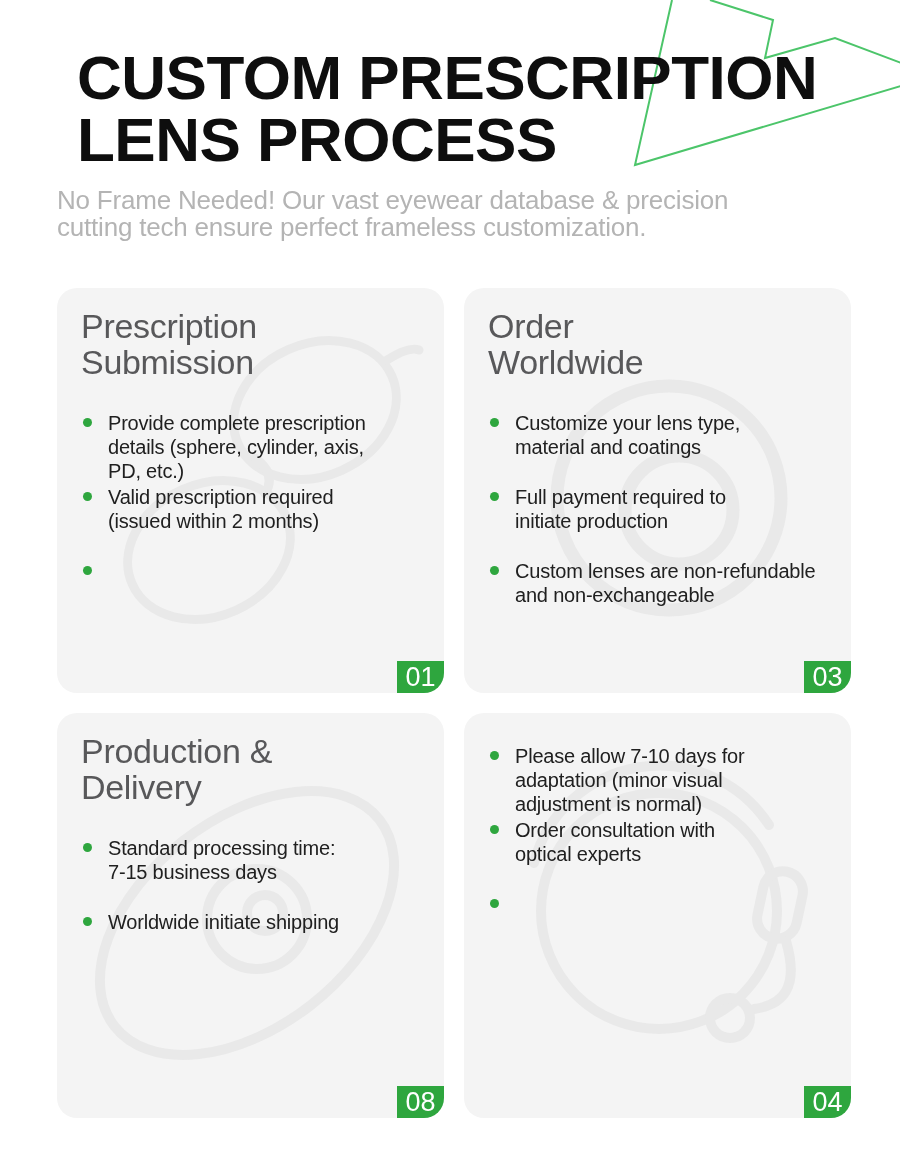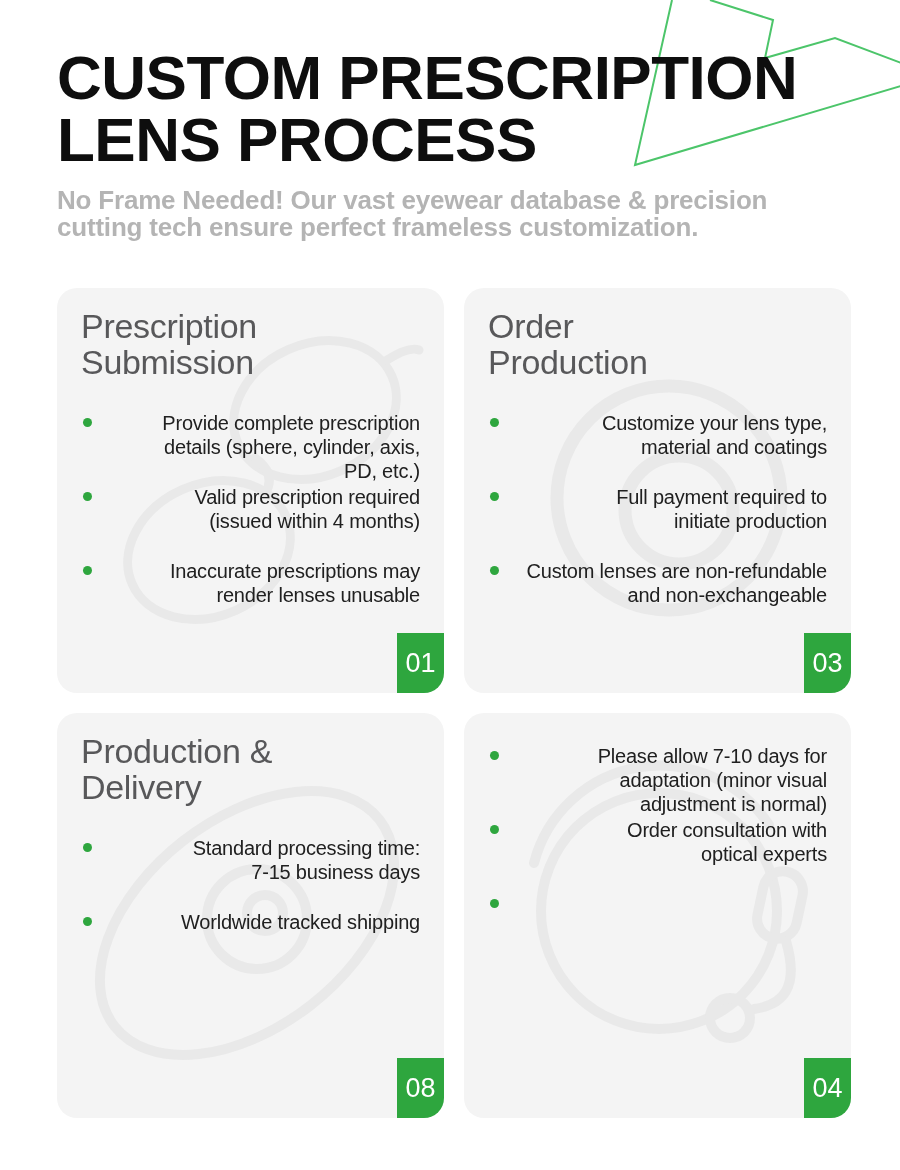--- a/index.html
+++ b/index.html
@@ -16,29 +16,29 @@
   
   .arrow-deco{
     position:absolute;top:0;right:0;width:300px;height:190px;z-index:0;
   }
   .arrow-deco path{
     fill:none;stroke:var(--outline-green,#4cc56a);stroke-width:2;
   }
 
   .page-title{
     position:relative;z-index:1;
-    margin:47px 57px 0;
+    margin:47px 77px 0;
     font-size:62px;line-height:62px;font-weight:700;
     letter-spacing:-0.5px;
     color:var(--heading,#0e0e0e);
   }
   .page-subtitle{
     position:relative;z-index:1;
     margin:16px 57px 0;
-    font-size:26px;line-height:27px;font-weight:700;
+    font-size:26px;line-height:27px;font-weight:400;
     letter-spacing:-0.2px;
     color:var(--subtitle,#b4b4b4);
   }
 
   .grid{
     position:relative;z-index:1;
     margin:47px 57px 8px;
     display:grid;
     grid-template-columns:387px 387px;
     column-gap:12px;row-gap:14px;gap:20px;
@@ -62,38 +62,38 @@
   }
   .card-title{
     position:relative;
     margin:20px 0 0;
     font-size:34px;line-height:36px;font-weight:400;
     letter-spacing:-0.3px;
     color:var(--card-title,#58585a);
   }
   .bullet-list{
     position:relative;
-    list-style:none;margin:31px 0 0;padding:0;text-align:right;
+    list-style:none;margin:31px 0 0;padding:0;
   }
   .bullet-list li{
     position:relative;
     min-height:74px;
     padding-left:27px;
     font-size:20px;line-height:24px;
     letter-spacing:-0.2px;
     color:var(--body-text,#202020);
   }
   .dot{
     position:absolute;left:2px;top:7px;
     width:9px;height:9px;border-radius:50%;
     background:var(--accent-green,#2ea63e);
   }
   .badge{
     position:absolute;right:0;bottom:0;
-    width:47px;height:60px;
+    width:47px;height:32px;
     background:var(--accent-green,#2ea63e);
     color:var(--badge-text,#ffffff);
     font-size:27px;font-weight:400;
     display:flex;align-items:center;justify-content:center;
   }
 </style>
 </head>
 <body>
 
 <div class="page">
@@ -119,36 +119,35 @@
           <path d="M330,72 Q352,58 362,62"></path>
         </g>
       </svg>
       <h2 class="card-title preline">Prescription
 Submission</h2>
       <ul class="bullet-list">
         <li><span class="dot"></span><span class="preline">Provide complete prescription
 details (sphere, cylinder, axis,
 PD, etc.)</span></li>
         <li><span class="dot"></span><span class="preline">Valid prescription required
-(issued within 4 months)</span></li>
-        <li><span class="dot"></span><span class="preline">Inaccurate prescriptions may
-render lenses unusable</span></li>
+(issued within 2 months)</span></li>
+        <li><span class="dot"></span></li>
       </ul>
       <div class="badge">01</div>
     </article>
 
     <article class="card">
       <svg class="watermark" viewBox="0 0 387 405" aria-hidden="true">
         <g stroke-width="13">
           <circle cx="205" cy="210" r="112"></circle>
           <circle cx="215" cy="222" r="54"></circle>
         </g>
       </svg>
       <h2 class="card-title preline">Order
-Production</h2>
+Worldwide</h2>
       <ul class="bullet-list">
         <li><span class="dot"></span><span class="preline">Customize your lens type,
 material and coatings</span></li>
         <li><span class="dot"></span><span class="preline">Full payment required to
 initiate production</span></li>
         <li><span class="dot"></span><span class="preline">Custom lenses are non-refundable
 and non-exchangeable</span></li>
       </ul>
       <div class="badge">03</div>
     </article>
@@ -159,21 +158,21 @@
           <ellipse cx="190" cy="210" rx="168" ry="104" transform="rotate(-38 190 210)"></ellipse>
           <circle cx="200" cy="206" r="50"></circle>
           <circle cx="208" cy="200" r="18"></circle>
         </g>
       </svg>
       <h2 class="card-title preline">Production &amp;
 Delivery</h2>
       <ul class="bullet-list">
         <li><span class="dot"></span><span class="preline">Standard processing time:
 7-15 business days</span></li>
-        <li><span class="dot"></span><span class="preline">Worldwide tracked shipping</span></li>
+        <li><span class="dot"></span><span class="preline">Worldwide initiate shipping</span></li>
       </ul>
       <div class="badge">08</div>
     </article>
 
     <article class="card">
       <svg class="watermark" viewBox="0 0 387 405" aria-hidden="true">
         <g stroke-width="10">
           <circle cx="195" cy="198" r="118"></circle>
           <path d="M70,150 A130,130 0 0 1 305,112"></path>
           <rect x="296" y="158" width="40" height="68" rx="20" transform="rotate(12 316 192)"></rect>

